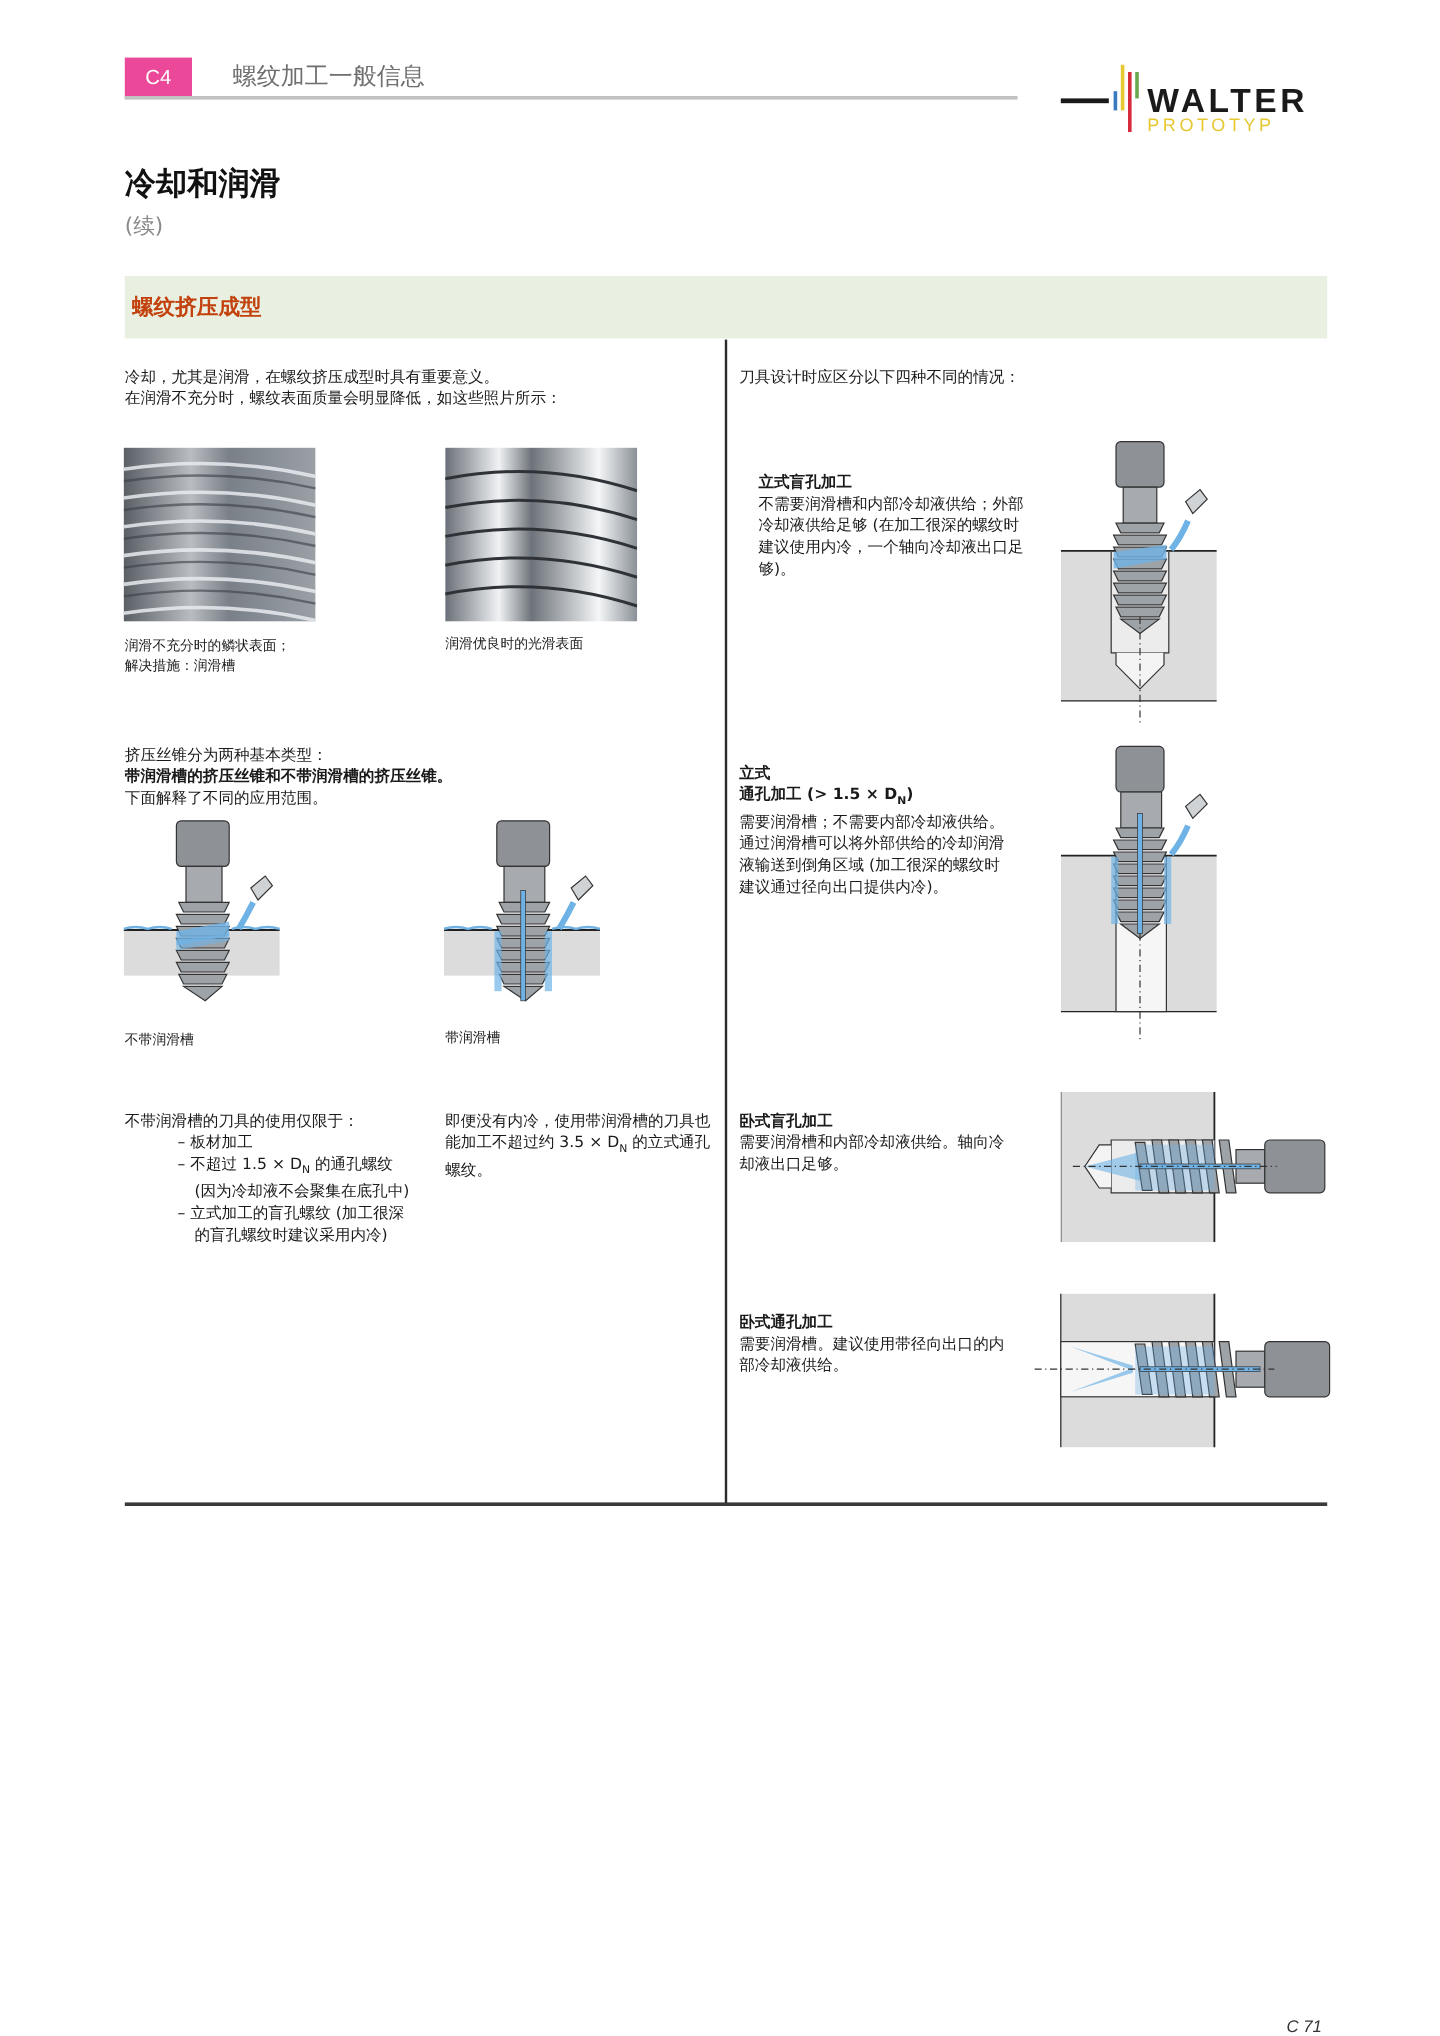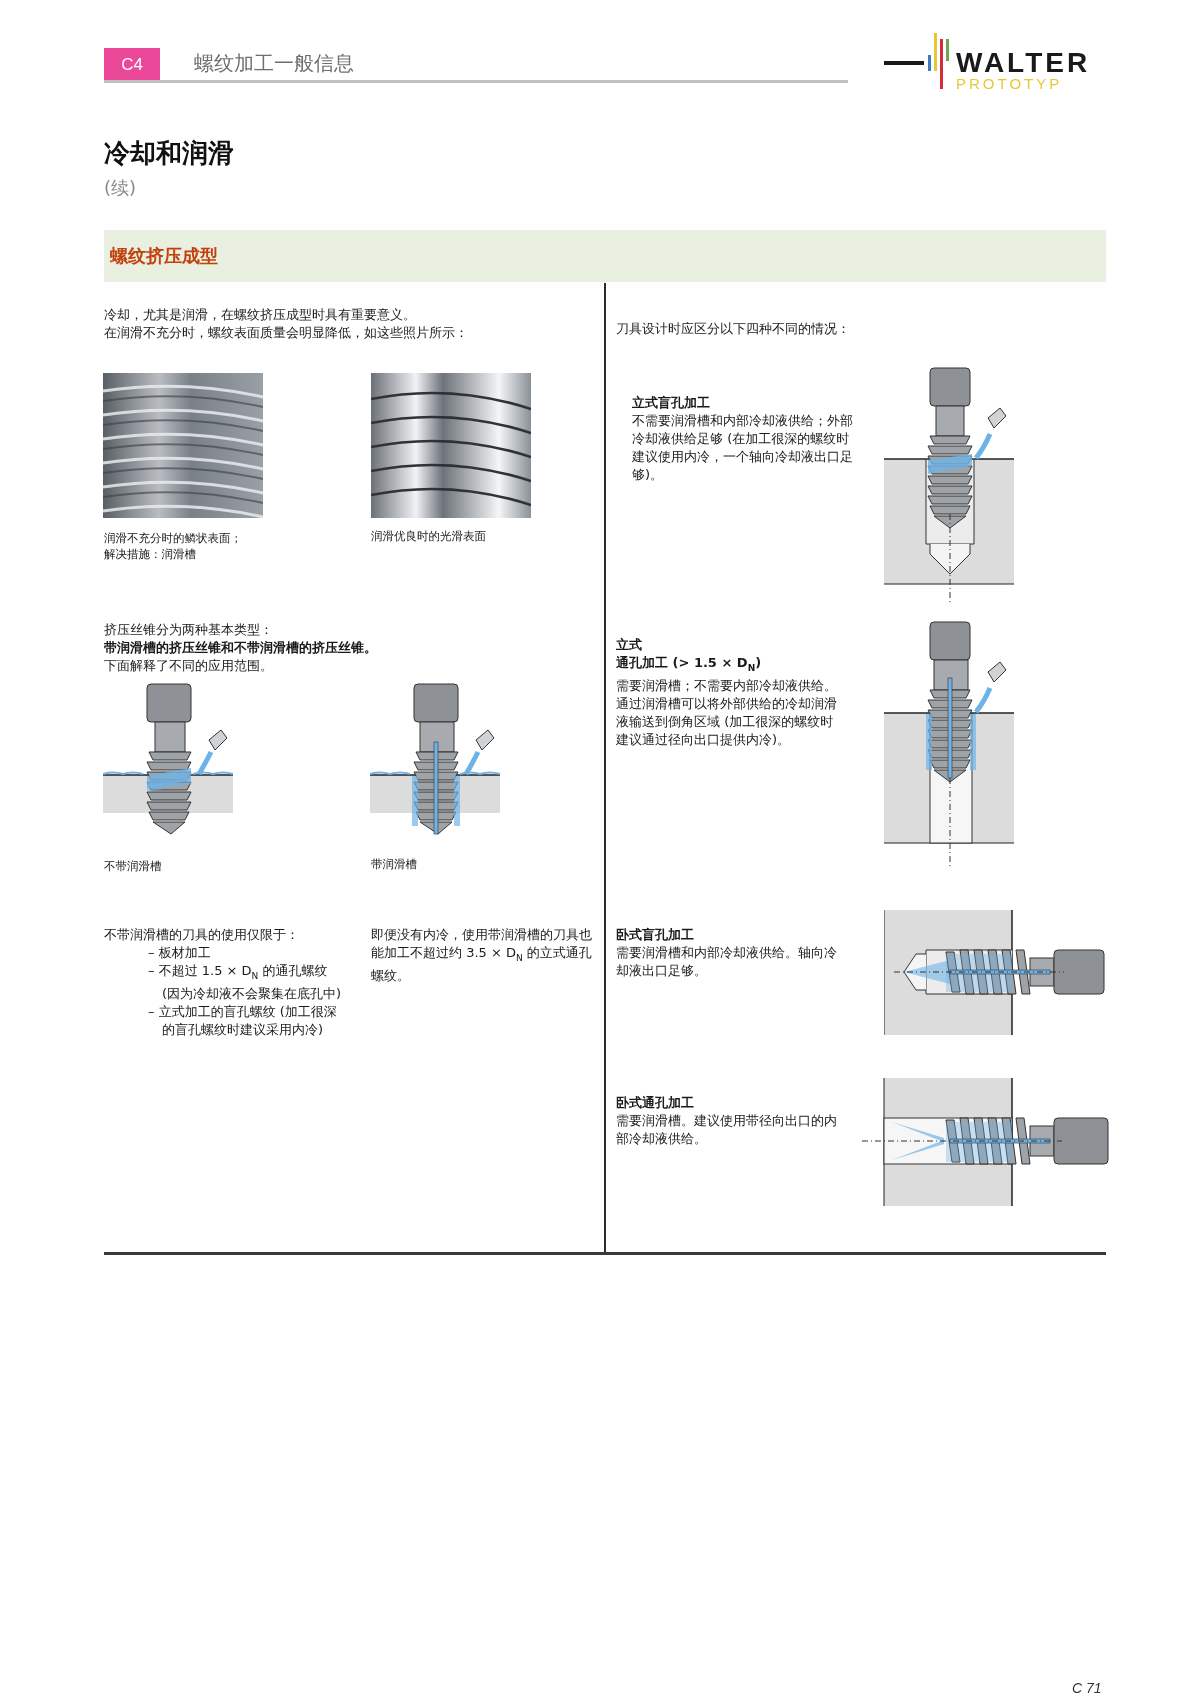--- a/index.html
+++ b/index.html
@@ -4,21 +4,21 @@
 <style>
   html, body { margin:0; padding:0; background:#ffffff; }
   body { width:1200px; height:1697px; position:relative; overflow:hidden;
          font-family:"DejaVu Sans","Liberation Sans",sans-serif; color:#1a1a1a; }
   .abs { position:absolute; }
   
   .hdr-badge { left:104px; top:48px; width:56px; height:34px; background:#ec4899; color:#fff;
                font-size:17px; line-height:34px; text-align:center; font-family:"Liberation Sans",sans-serif; }
   .hdr-title { left:178px; top:50px; font-size:20px; color:#6f6f6f;margin-left:16px; }
   .hdr-line { left:104px; top:80px; width:744px; height:3px; background:#c2c2c2; }
-  .logo { left:878px; top:31px; width:232px; height:62px; }
+  .logo { left:878px; top:52px; width:232px; height:62px; }
   .logo .dash { position:absolute; left:6px; top:30px; width:40px; height:4px; background:#1a1a1a; }
   .logo .bar { position:absolute; width:3px; }
   .logo .word { position:absolute; left:68px; top:16px; font-family:"Liberation Sans",sans-serif;
                 font-weight:bold; font-size:28px; letter-spacing:3px; color:#1a1a1a; }
   .logo .sub { position:absolute; left:68px; top:44px; font-family:"Liberation Sans",sans-serif;
                font-size:15px; letter-spacing:3px; color:#e6c833; }
   
   .main-title { left:104px; top:136px; font-size:26px; font-weight:bold; color:#111; }
   .sub-title { left:104px; top:176px; font-size:18px; color:#8a8a8a; }
   .section-bar { left:104px; top:230px; width:1002px; height:52px; background:#e9f0e1; }
@@ -174,21 +174,21 @@
     <li>– 板材加工</li>
     <li><span>– 不超过 1.5 × D</span><sub>N</sub><span> 的通孔螺纹 (因为冷却液不会聚集在底孔中)</span></li>
     <li>– 立式加工的盲孔螺纹 (加工很深的盲孔螺纹时建议采用内冷)</li>
   </ul>
 </div>
 
 <div class="abs txt" style="left:371px;top:926px;width:228px;">
   <div><span>即便没有内冷，使用带润滑槽的刀具也能加工不超过约 3.5 × D</span><sub>N</sub><span> 的立式通孔螺纹。</span></div>
 </div>
 
-<div class="abs txt" style="left:616px;top:320px;">刀具设计时应区分以下四种不同的情况：</div>
+<div class="abs txt" style="left:616px;top:306px;">刀具设计时应区分以下四种不同的情况：</div>
 
 <div class="abs txt" style="left:632px;top:394px;width:230px;">
   <div class="bold">立式盲孔加工</div>
   <div>不需要润滑槽和内部冷却液供给；外部冷却液供给足够 (在加工很深的螺纹时建议使用内冷，一个轴向冷却液出口足够)。</div>
 </div>
 <svg class="abs" style="left:884px;top:364px;" width="130" height="240" viewBox="0 0 130 240">
   <rect x="0" y="95" width="130" height="125" fill="#dcdcdc"></rect>
   <line x1="0" y1="95" x2="130" y2="95" stroke="#222" stroke-width="1.5"></line>
   <line x1="0" y1="220" x2="130" y2="220" stroke="#222" stroke-width="1"></line>
   <path d="M42 96 V180 H90 V96" fill="#ececec" stroke="#333"></path>

